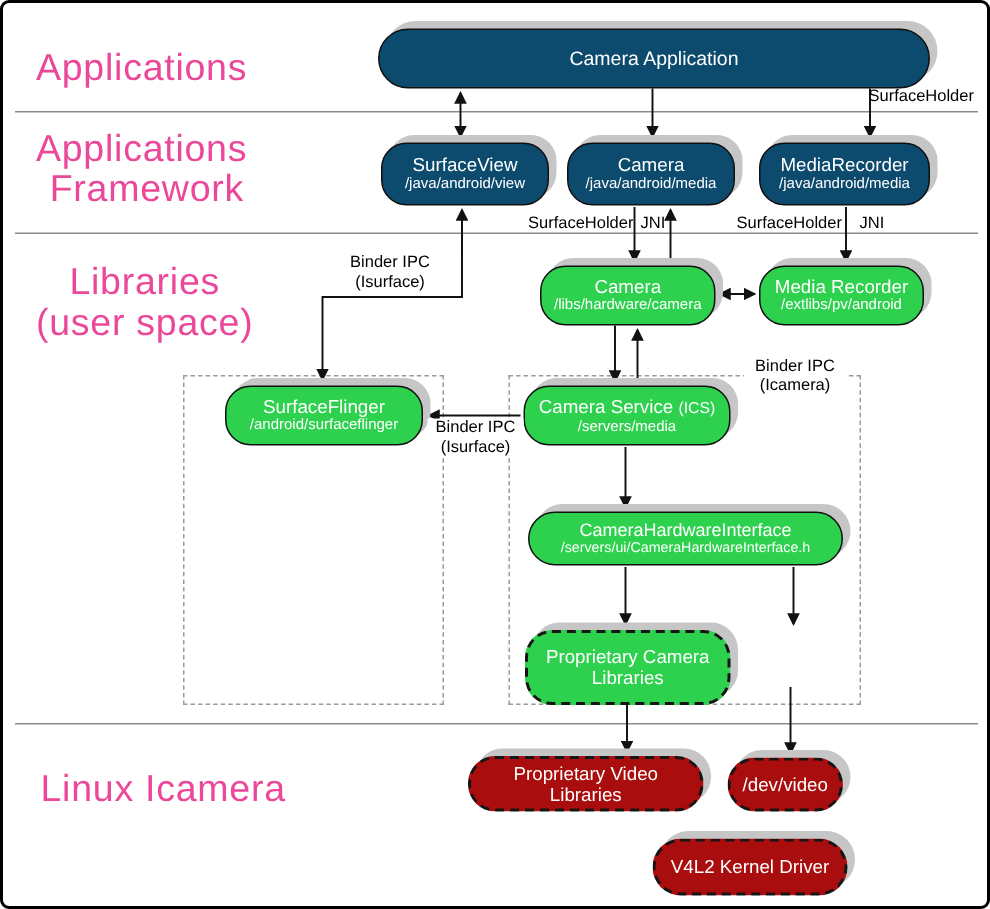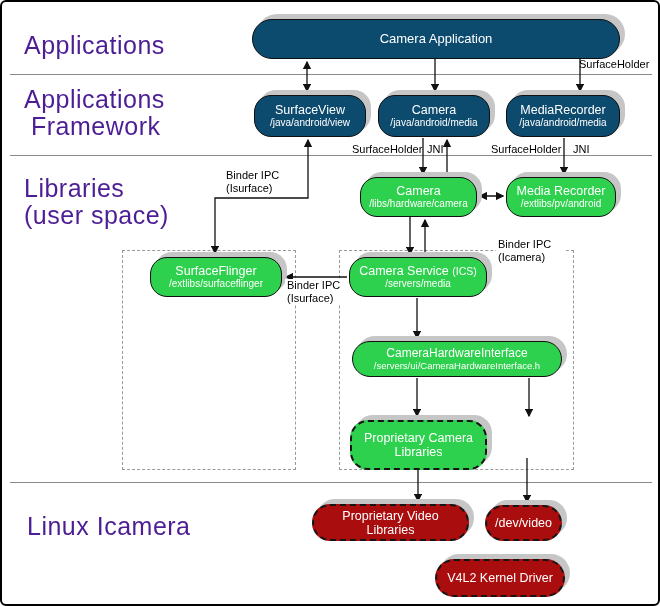--- a/index.html
+++ b/index.html
@@ -2,43 +2,43 @@
 <html><head>
 <meta charset="utf-8">
 <style>
   html,body{margin:0;padding:0;background:#fff;}
   .frame{
     position:relative;width:660px;height:606px;box-sizing:border-box;
     border:2px solid #000;border-radius:6px;background:#fff;overflow:hidden;
     font-family:"Liberation Sans", sans-serif;
   }
   .layer-label{
-    position:absolute;color:#4c1d95;font-size:25px;letter-spacing:0.5px;
-    white-space:nowrap;z-index:2;line-height:27px;
+    position:absolute;color:#ec4899;font-size:25px;letter-spacing:0.5px;
+    white-space:nowrap;z-index:2;line-height:27px;text-align:center;
   }
   .sep{position:absolute;left:8px;width:642px;height:1px;background:#8a8a8a;z-index:1;}
   .dashed-rect{position:absolute;border:1px dashed #9a9a9a;z-index:1;}
   svg.edges{position:absolute;left:0;top:0;z-index:2;pointer-events:none;}
   .node{
     position:absolute;z-index:3;color:#fff;text-align:center;
     display:flex;flex-direction:column;justify-content:center;align-items:center;
     border:1.6px solid #101010;border-radius:20px;
     box-shadow:5px -5px 0 #c6c6c6;box-sizing:border-box;
   }
   .node.dashed{border:2px dashed #151515;}
   .blue{background:#0c4a6e;}
   .green{background:#2ed14e;}
   .red{background:#a90d0d;}
   .t1{font-size:12.5px;line-height:14px;}
   .t1.big{font-size:13px;}
   .t2{font-size:10px;line-height:12px;}
   .t2.tiny{font-size:9.5px;}
   .ics{font-size:10.5px;}
   .small-label{position:absolute;font-size:11px;color:#000;white-space:nowrap;z-index:4;}
-  .small-2line{text-align:left;line-height:12.5px;}
+  .small-2line{text-align:center;line-height:12.5px;}
   .whitebg{background:#fff;padding:0 2px;}
 </style>
 </head>
 <body>
 
 <div class="frame">
 
   <div class="sep" style="top:72px"></div>
   <div class="sep" style="top:153px"></div>
   <div class="sep" style="top:480px"></div>
@@ -113,21 +113,21 @@
     <div class="t2">/libs/hardware/camera</div>
   </div>
 
   <div class="node green" style="left:504px;top:175px;width:110px;height:40px;border-radius:17px">
     <div class="t1">Media Recorder</div>
     <div class="t2">/extlibs/pv/android</div>
   </div>
 
   <div class="node green" style="left:148px;top:255px;width:132px;height:40px;border-radius:17px">
     <div class="t1">SurfaceFlinger</div>
-    <div class="t2">/extlibs/surfaceflinger</div>
+    <div class="t2">/android/surfaceflinger</div>
   </div>
 
   <div class="node green" style="left:347px;top:255px;width:138px;height:40px;border-radius:17px">
     <div class="t1"><span>Camera Service</span> <span class="ics">(ICS)</span></div>
     <div class="t2">/servers/media</div>
   </div>
 
   <div class="node green" style="left:350px;top:339px;width:210px;height:36px;border-radius:18px">
     <div class="t1" style="font-size:12px">CameraHardwareInterface</div>
     <div class="t2 tiny">/servers/ui/CameraHardwareInterface.h</div>

